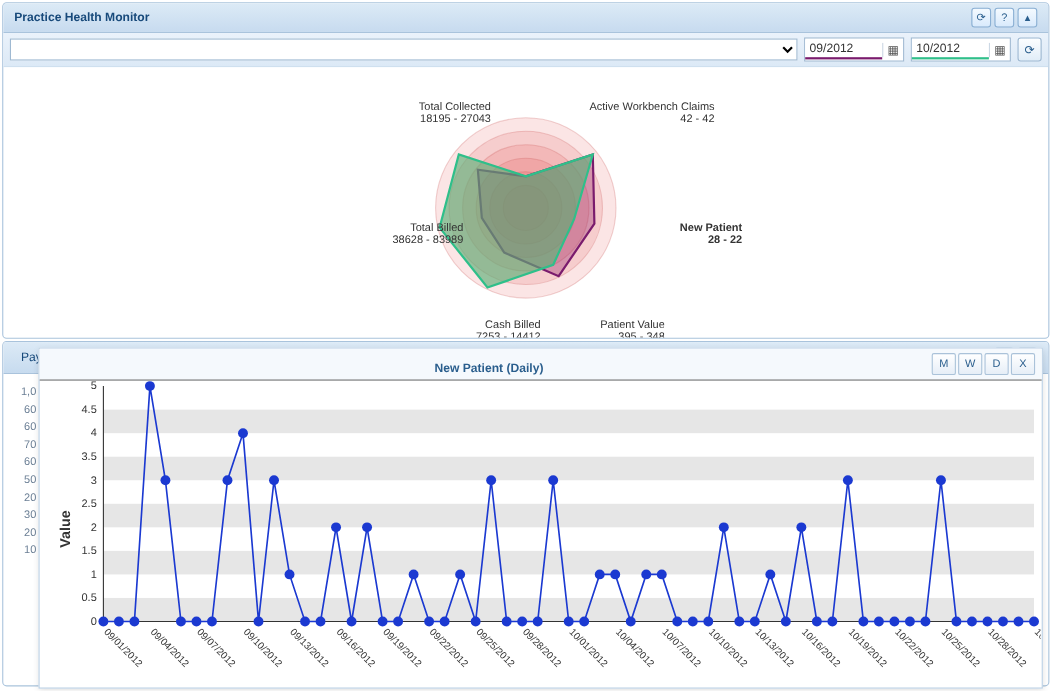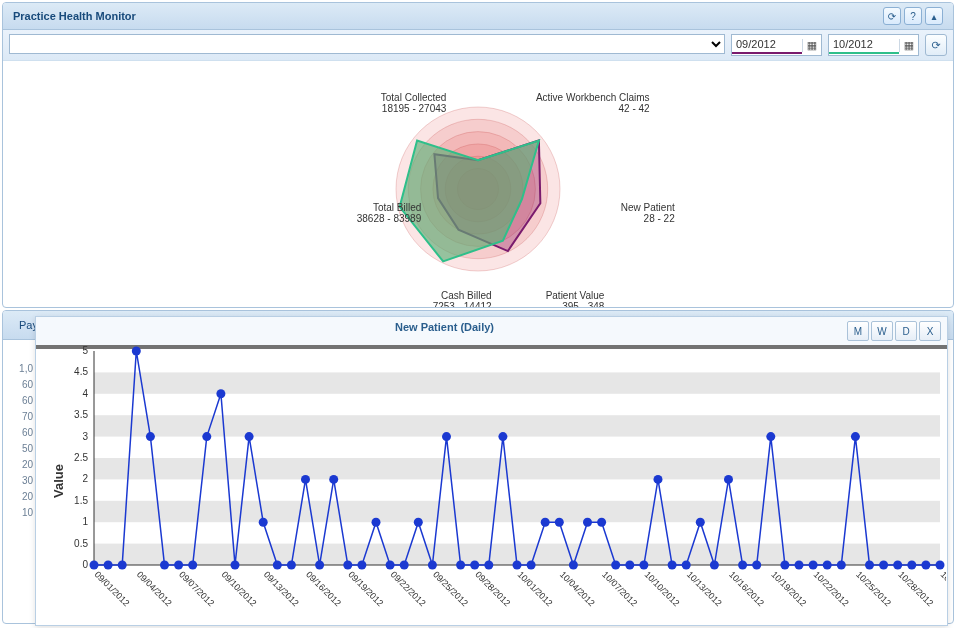--- a/index.html
+++ b/index.html
@@ -1,39 +1,39 @@
 <!DOCTYPE html>
 <html><head>
 <meta charset="utf-8">
 <style>
 html,body{margin:0;padding:0;font-family:Verdana,Arial,sans-serif;font-size:11px;color:#1f3b5a;background:#fff}
 .panel{border:1px solid #a9c3dc;border-radius:4px;margin:2px;background:#fff;overflow:hidden}
 .panel-hdr{background:linear-gradient(#dceaf6,#c7dbef);border-bottom:1px solid #a9c3dc;padding:4px 10px;display:flex;align-items:center}
 .panel-title{font-weight:bold;color:#184a7b;flex:1}
 .hdr-icon{width:16px;height:16px;border:1px solid #8bb0d4;border-radius:3px;background:linear-gradient(#f4faff,#d9eafc);margin-left:3px;display:flex;align-items:center;justify-content:center;font-size:10px;color:#2a5e8d;cursor:pointer}
-.toolbar{background:linear-gradient(#eaf2fb,#dce9f6);padding:4px 6px;display:flex;align-items:flex-start;gap:6px;border-bottom:1px solid #cfe0ef}
+.toolbar{background:linear-gradient(#eaf2fb,#dce9f6);padding:4px 6px;display:flex;align-items:center;gap:6px;border-bottom:1px solid #cfe0ef}
 .big-select{flex:1;height:20px;border:1px solid #9fb9d2;background:#fff}
 .date-box{display:flex;align-items:center;border:1px solid #9fb9d2;background:#fff;height:20px}
 .date-box input{border:none;width:62px;font-size:11px;padding:2px 4px;color:#333;outline:none}
 .date-box .under{height:2px;width:70px}
 .date-box .cal{width:18px;display:flex;align-items:center;justify-content:center;font-size:11px;color:#555;border-left:1px solid #ccd8e4}
 .small-btn{width:20px;height:20px;border:1px solid #9fb9d2;border-radius:3px;background:linear-gradient(#fcfeff,#e1edf8);display:flex;align-items:center;justify-content:center;color:#2a5e8d;cursor:pointer}
 .radar-wrap{display:flex;justify-content:center;padding:6px 0 12px 0}
 .rlabel{font-size:10px;color:#333;text-align:right}
 .rlabel .name{display:block}
 .rlabel .vals{display:block}
 .second-panel-title{color:#184a7b;padding:4px 6px;font-size:11px}
 .overlay{position:absolute;left:35px;right:8px;top:314px;bottom:2px;border:1px solid #b9cfe4;background:#fff;box-shadow:0 2px 6px rgba(0,0,0,.12)}
-.overlay-hdr{display:flex;align-items:flex-start;background:#f5f9fd;border-bottom:4px solid #737373;padding:4px 6px}
+.overlay-hdr{display:flex;align-items:flex-end;background:#f5f9fd;border-bottom:1px solid #737373;padding:4px 6px}
 .overlay-title{flex:1;text-align:center;font-weight:bold;color:#2a5e8d}
 .view-btns{display:flex;gap:2px}
 .view-btn{width:20px;height:18px;border:1px solid #aac2d9;border-radius:2px;background:linear-gradient(#fff,#e6eef7);display:flex;align-items:center;justify-content:center;font-size:10px;color:#2a5e8d;cursor:pointer}
 .chart-area{position:absolute;top:28px;left:10px;right:8px;bottom:8px}
 .y-axis-label{position:absolute;left:2px;top:50%;transform:translate(-6px,-50%) rotate(-90deg);transform-origin:center;font-size:13px;font-weight:bold;color:#333}
-.faint-axis{position:absolute;left:2px;top:52px;font-size:10px;color:#6b7f95}
+.faint-axis{position:absolute;left:2px;top:40px;font-size:10px;color:#6b7f95}
 .faint-axis div{height:16px;text-align:right;width:28px}
 .container{position:relative;width:956px;height:626px}
 </style>
 </head>
 <body>
 <div class="container">
 
 <div class="panel" style="height:304px">
   <div class="panel-hdr">
     <span class="panel-title">Practice Health Monitor</span>
@@ -67,21 +67,21 @@
           <circle cx="280" cy="122" r="45.1" fill="rgba(231,110,110,0.24)" stroke="rgba(200,80,80,.25)"></circle>
           <circle cx="280" cy="122" r="32.800000000000004" fill="rgba(231,110,110,0.26)" stroke="rgba(200,80,80,.25)"></circle>
           <circle cx="280" cy="122" r="20.5" fill="rgba(231,110,110,0.28)" stroke="rgba(200,80,80,.25)"></circle>
           <path d="M280 93.3L340.90467248425955 73.43014443520465L342.3563892631494 136.23243893584586L309.8859119504174 184.05873562111861L260.43184336579816 162.6336959423991L240.02795560054523 131.1233582922089L236.40507653758266 87.23420864835703Z" fill="rgba(150,40,110,.35)" stroke="#7a1b6d" stroke-width="2"></path>
           <path d="M280 93.3L340.90467248425955 73.43014443520465L323.9692488394002 132.03569412142977L304.90492662534785 173.71561301759886L245.13310272451304 194.4018582246384L201.65479297706867 139.88178225272944L219.09532751574048 73.43014443520468Z" fill="rgba(95,175,120,.65)" stroke="#2fbf8a" stroke-width="2"></path>
           <foreignObject x="210" y="-24" width="140" height="32"></foreignObject>
           <foreignObject x="311.6380927208439" y="24.94632575836465" width="140" height="32"><div class="rlabel">
               <span class="name">Active Workbench Claims</span>
               <span class="vals">42 - 42</span>
             </div></foreignObject>
-          <foreignObject x="336.7406285836371" y="134.92772141432087" width="140" height="32"><div class="rlabel" style="font-weight: normal;">
+          <foreignObject x="336.7406285836371" y="134.92772141432087" width="140" height="32"><div class="rlabel" style="font-weight: bold;">
               <span class="name">New Patient</span>
               <span class="vals">28 - 22</span>
             </div></foreignObject>
           <foreignObject x="266.40488608528256" y="223.1259528273145" width="140" height="32"><div class="rlabel">
               <span class="name">Patient Value</span>
               <span class="vals">395 - 348</span>
             </div></foreignObject>
           <foreignObject x="153.59511391471744" y="223.1259528273145" width="140" height="32"><div class="rlabel">
               <span class="name">Cash Billed</span>
               <span class="vals">7253 - 14412</span>

